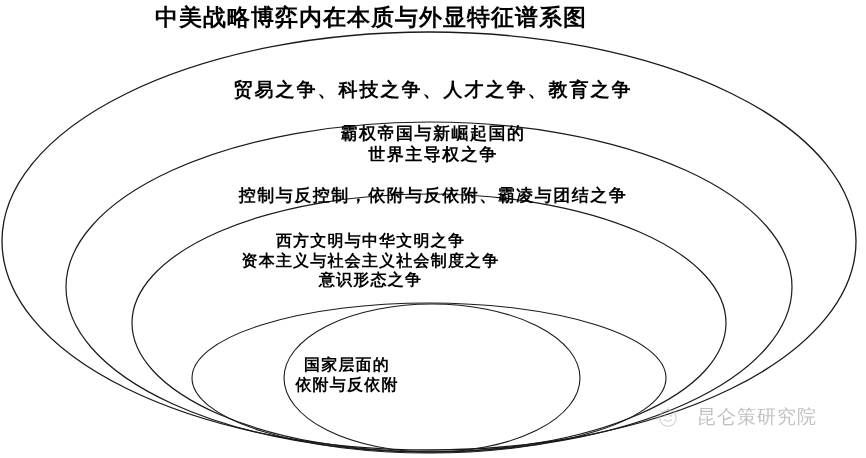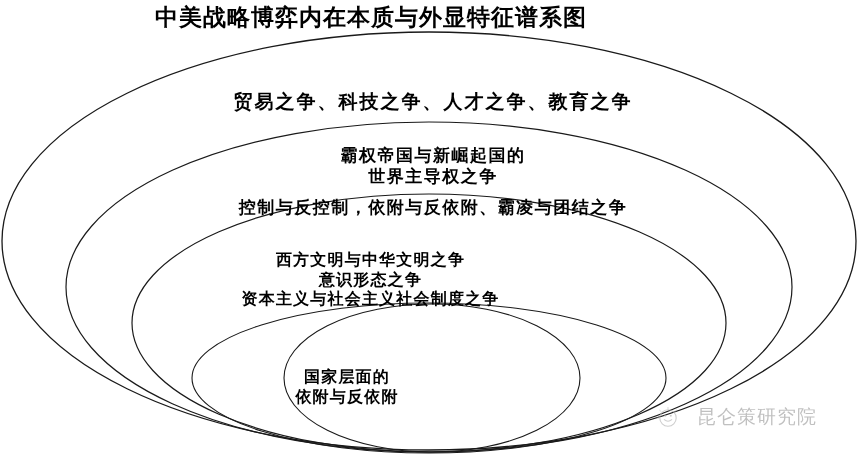--- a/index.html
+++ b/index.html
@@ -39,45 +39,44 @@
   }
   .ring-label {
     position: absolute;
     text-align: center;
     color: #000000;
     font-weight: bold;
     font-family: "DejaVu Sans", "Liberation Sans", sans-serif;
     letter-spacing: 1.5px;
     white-space: nowrap;
     line-height: 1.22;
-    margin-top: 12px;
   }
   #label-ring-1 {
     top: 78px;
     left: 0;
     width: 866px;
     font-size: 19px;
     letter-spacing: 2px;
   }
   #label-ring-2 {
-    top: 133px;
+    top: 123px;
     left: 0;
     width: 866px;
     font-size: 17px;
     letter-spacing: 1.5px;
   }
   #label-ring-3 {
     top: 185px;
     left: 0;
     width: 866px;
     font-size: 17px;
     letter-spacing: 1.5px;
   }
   #label-ring-4 {
-    top: 238px;
+    top: 231px;
     left: 0;
     width: 741px;
     font-size: 16px;
     letter-spacing: 1.2px;
   }
   #label-ring-5 {
     top: 355px;
     left: 0;
     width: 694px;
     font-size: 16px;
@@ -131,22 +130,22 @@
     <span class="line">霸权帝国与新崛起国的</span>
     <span class="line">世界主导权之争</span>
   </div>
 
   <div class="ring-label" id="label-ring-3">
     <span class="line">控制与反控制，依附与反依附、霸凌与团结之争</span>
   </div>
 
   <div class="ring-label" id="label-ring-4">
     <span class="line">西方文明与中华文明之争</span>
+    <span class="line">资本主义与社会主义社会制度之争</span>
     <span class="line">意识形态之争</span>
-    <span class="line">资本主义与社会主义社会制度之争</span>
   </div>
 
   <div class="ring-label" id="label-ring-5">
     <span class="line">国家层面的</span>
     <span class="line">依附与反依附</span>
   </div>
 
   <div id="watermark">
     <svg class="wm-icon" viewBox="0 0 26 26">
       <circle cx="13" cy="14" r="8.2" fill="none" stroke="#b0b0b0" stroke-width="1.1"></circle>

